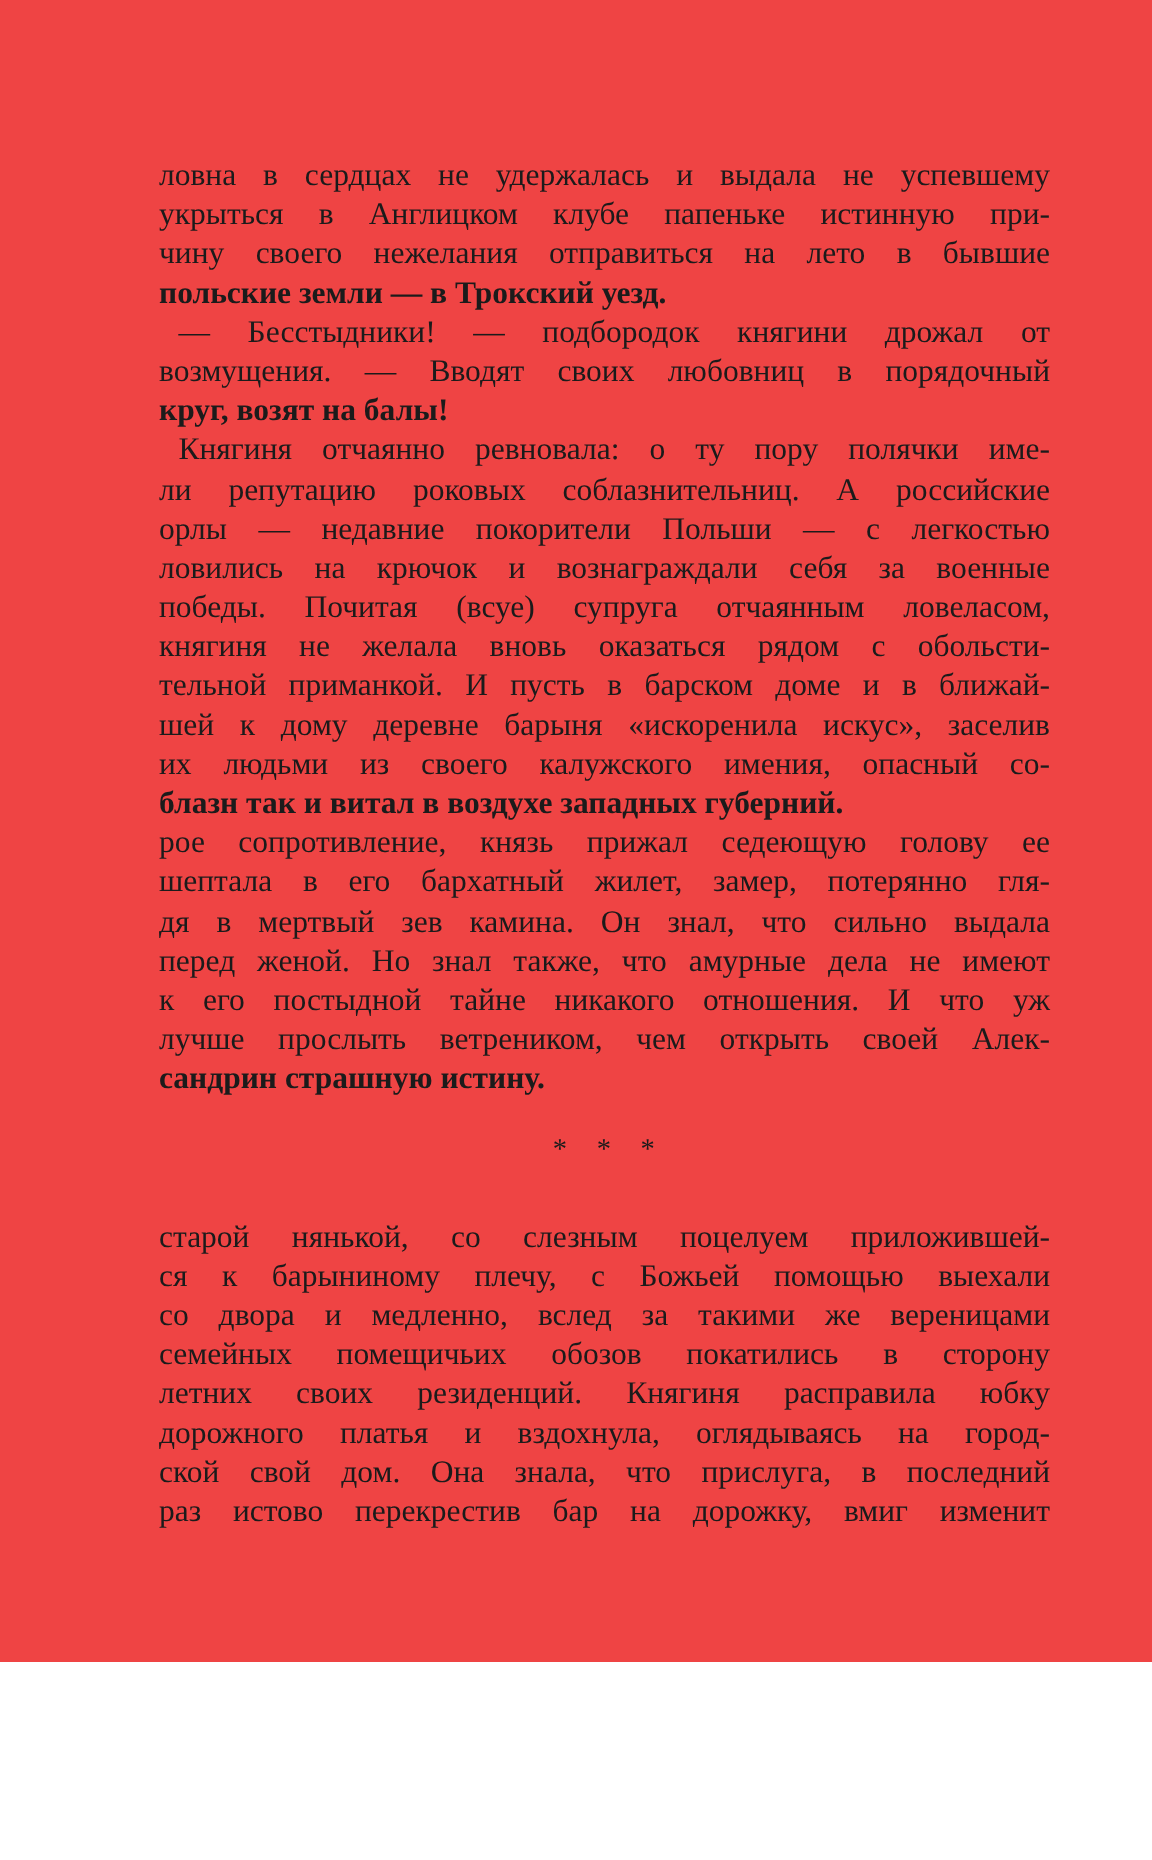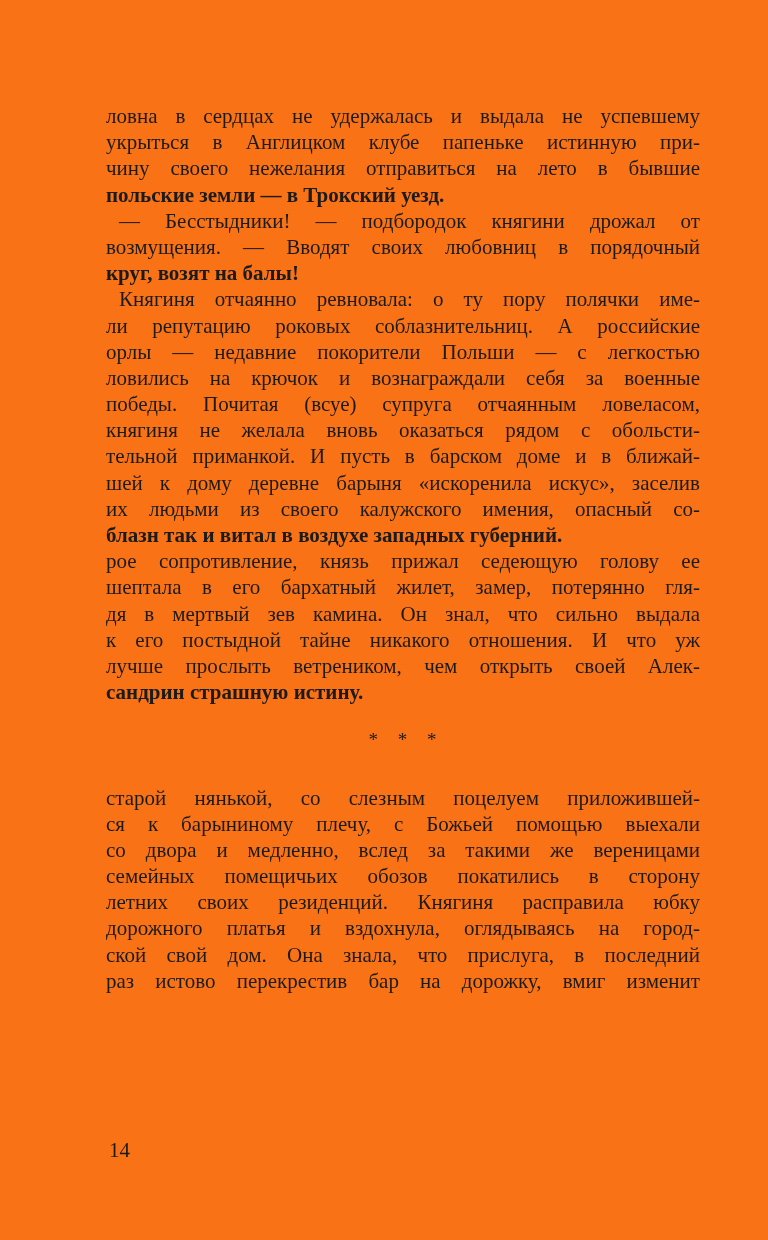--- a/index.html
+++ b/index.html
@@ -3,22 +3,22 @@
 <meta charset="utf-8">
 <style>
   html, body {
     margin: 0;
     padding: 0;
     background: #ffffff;
   }
   .page {
     position: relative;
     width: 768px;
-    height: 1240px;
-    background: #f97316;
+    height: 1108px;
+    background: #ef4444;
     overflow: hidden;
     font-family: "Liberation Serif", "DejaVu Serif", serif;
     color: #1b1b1b;
   }
   .textblock {
     position: absolute;
     left: 106px;
     top: 103px;
     width: 594px;
     font-size: 21px;
@@ -74,20 +74,21 @@
       <div class="line">ловились на крючок и вознаграждали себя за военные</div>
       <div class="line">победы. Почитая (всуе) супруга отчаянным ловеласом,</div>
       <div class="line">княгиня не желала вновь оказаться рядом с обольсти-</div>
       <div class="line">тельной приманкой. И пусть в барском доме и в ближай-</div>
       <div class="line">шей к дому деревне барыня «искоренила искус», заселив</div>
       <div class="line">их людьми из своего калужского имения, опасный со-</div>
       <div class="line end">блазн так и витал в воздухе западных губерний.</div>
       <div class="line">рое сопротивление, князь прижал седеющую голову ее</div>
       <div class="line">шептала в его бархатный жилет, замер, потерянно гля-</div>
       <div class="line">дя в мертвый зев камина. Он знал, что сильно выдала</div>
+      <div class="line">перед женой. Но знал также, что амурные дела не имеют</div>
       <div class="line">к его постыдной тайне никакого отношения. И что уж</div>
       <div class="line">лучше прослыть ветреником, чем открыть своей Алек-</div>
       <div class="line end">сандрин страшную истину.</div>
       <div class="separator">* * *</div>
       <div class="line">старой нянькой, со слезным поцелуем приложившей-</div>
       <div class="line">ся к барыниному плечу, с Божьей помощью выехали</div>
       <div class="line">со двора и медленно, вслед за такими же вереницами</div>
       <div class="line">семейных помещичьих обозов покатились в сторону</div>
       <div class="line">летних своих резиденций. Княгиня расправила юбку</div>
       <div class="line">дорожного платья и вздохнула, оглядываясь на город-</div>

